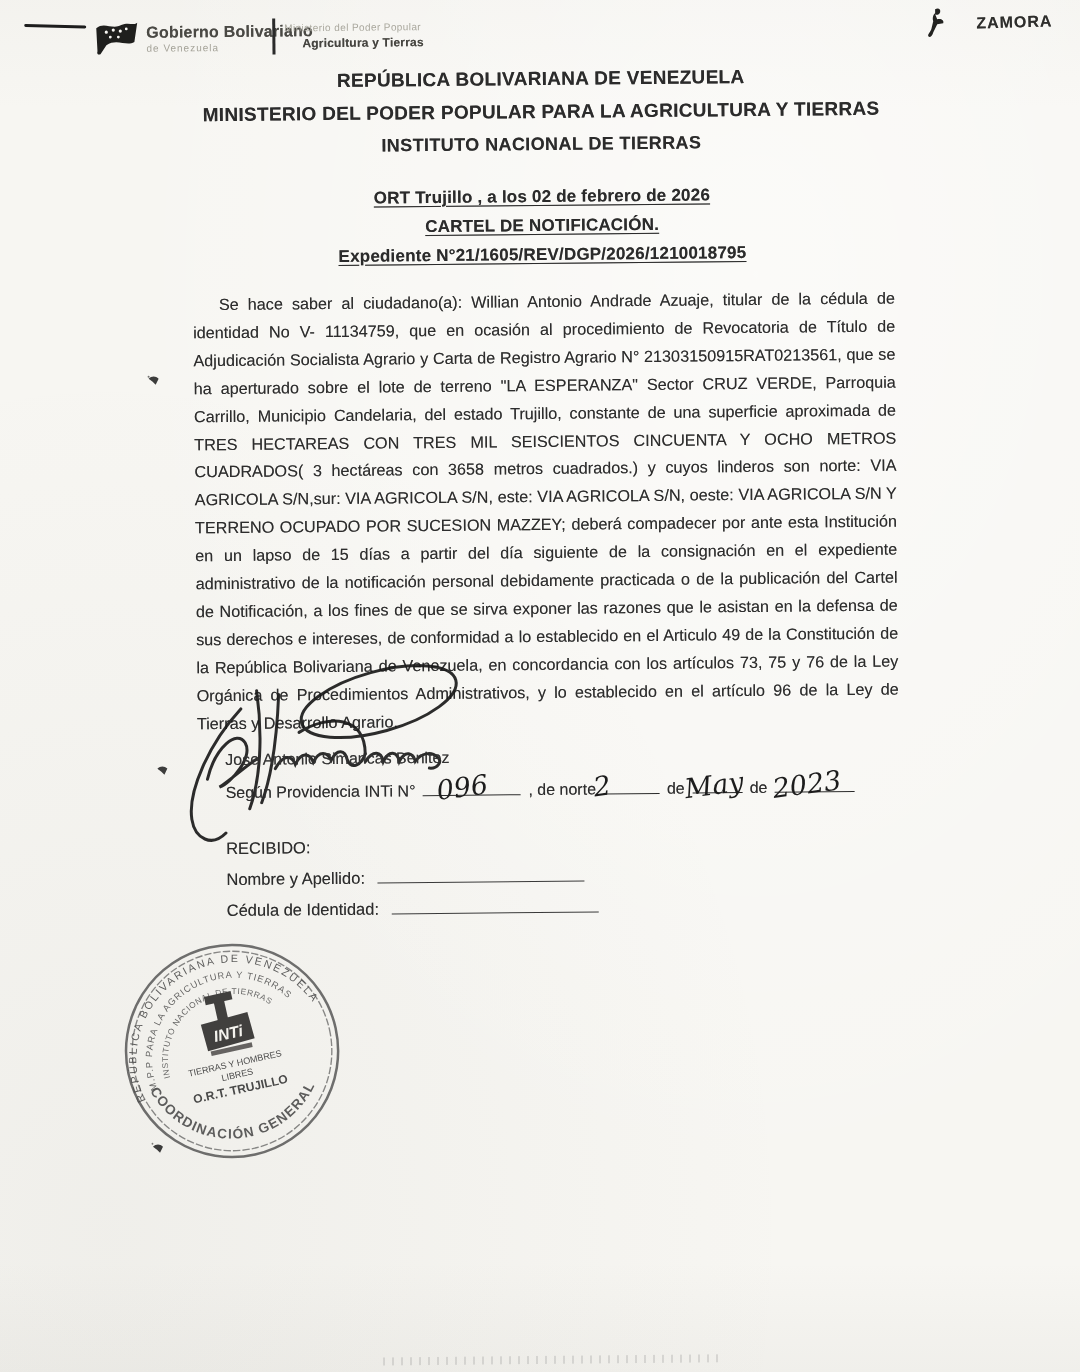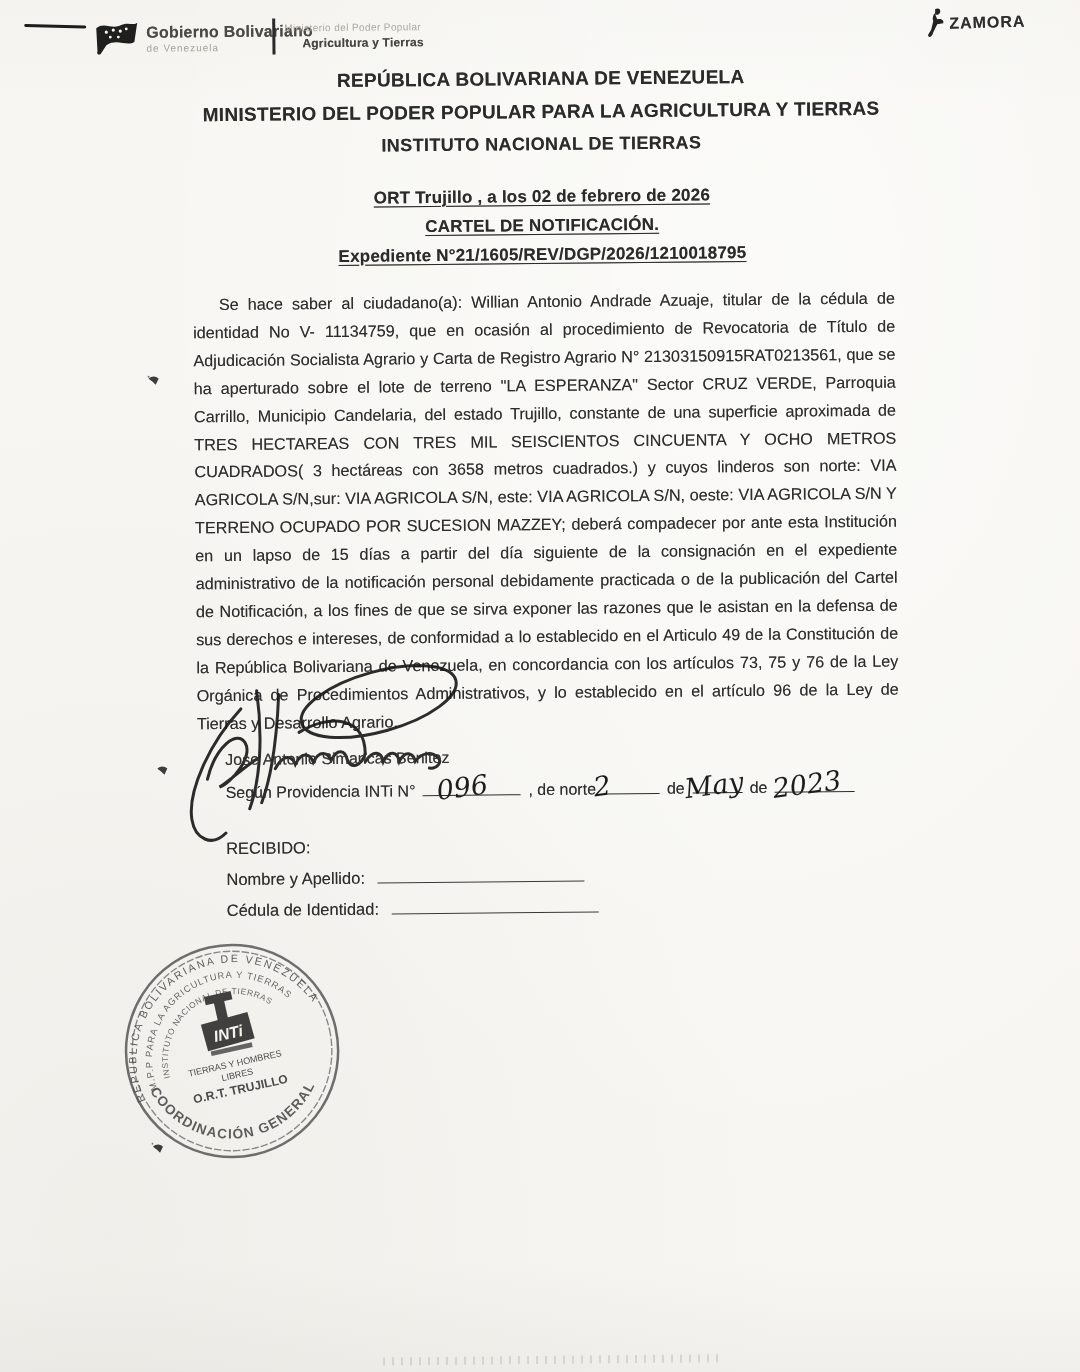--- a/index.html
+++ b/index.html
@@ -22,21 +22,21 @@
   .dash{left:24px;top:20px;width:62px;height:3px;background:#1d1d1d;transform:rotate(2deg);border-radius:2px;}
   .gov-logo{left:90px;top:14px;display:flex;align-items:flex-start;}
   .flag-ico{width:50px;height:42px;}
   .gov-txt{margin-left:6px;padding-top:6px;}
   .gov-bold{font-size:16px;font-weight:bold;color:#4a4944;letter-spacing:.2px;}
   .gov-sub{font-size:10px;color:#a5a399;margin-top:1px;letter-spacing:1px;}
   .hdr-divider{left:272px;top:16px;width:3px;height:36px;background:#2a2a2a;}
   .min-txt{left:284px;top:20px;}
   .min-top{font-size:10px;color:#aaa89e;letter-spacing:.4px;}
   .min-bot{font-size:12px;font-weight:bold;color:#45443f;margin-top:3px;padding-left:18px;letter-spacing:.2px;}
-  .zamora{left:925px;top:10px;display:flex;align-items:center;}
+  .zamora{left:925px;top:10px;display:flex;align-items:center;gap:27px;}
   .zamora-txt{font-size:16px;font-weight:bold;color:#2e2e2c;letter-spacing:1px;transform:rotate(-1deg);}
 
   
   .doc-titles{left:0;top:62px;width:1080px;text-align:center;}
   .t1{font-size:19px;font-weight:bold;letter-spacing:.3px;line-height:33px;}
   .t3{font-size:18px;font-weight:bold;letter-spacing:.4px;line-height:33px;}
   .sub-block{left:0;top:182px;width:1080px;text-align:center;}
   .sub-line{font-size:17px;font-weight:bold;letter-spacing:.2px;line-height:29px;
     text-decoration:underline;text-underline-offset:3px;}
 

